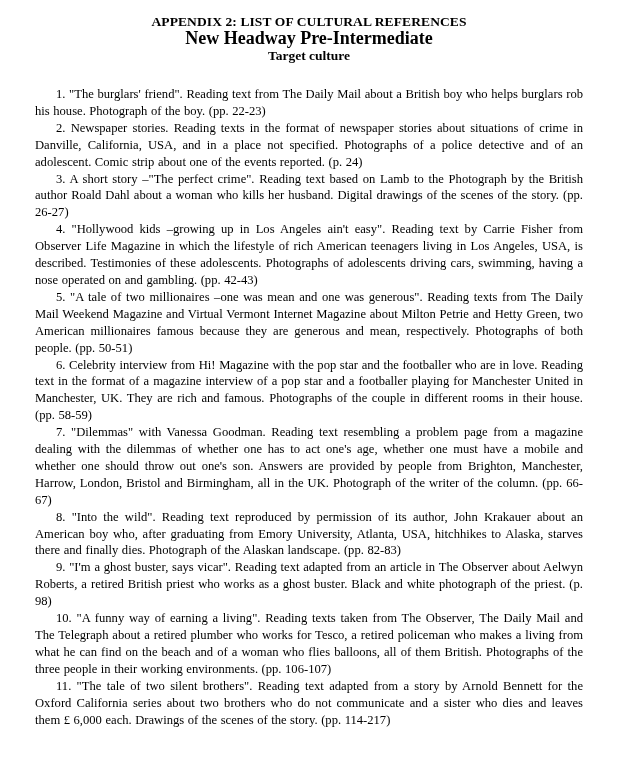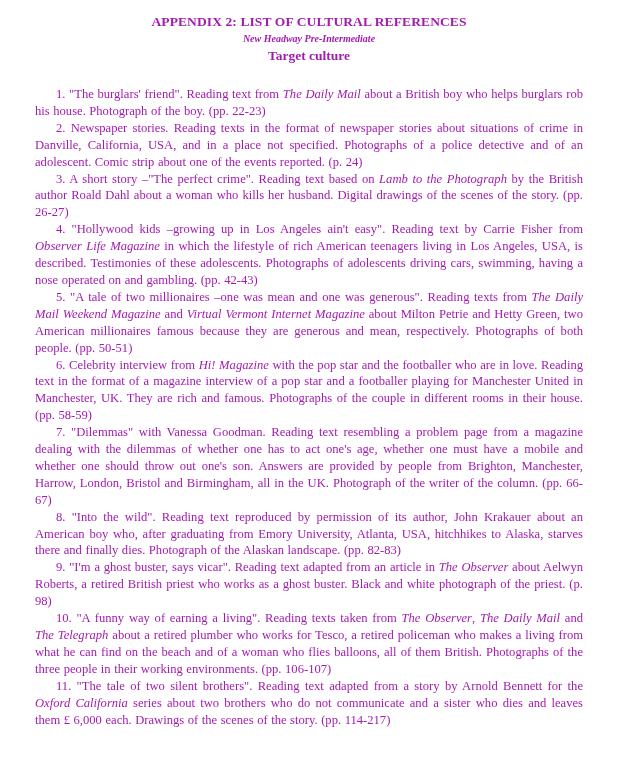--- a/index.html
+++ b/index.html
@@ -22,48 +22,46 @@
     margin-bottom: 22px;
   }
   .doc-header h1 {
     font-size: 13.5px;
     font-weight: bold;
     margin: 0;
     line-height: 17px;
     letter-spacing: 0.1px;
   }
   .doc-header h2 {
-    font-size: 10px;
+    font-size: 18px;
     font-weight: bold;
-    font-style: italic;
     margin: 0;
     line-height: 17px;
   }
   .doc-header h3 {
     font-size: 13.5px;
     font-weight: bold;
     margin: 0;
     line-height: 17px;
   }
   .reference-list p.ref {
     margin: 0;
     font-size: 12.6px;
     line-height: 16.9px;
     text-align: justify;
     text-indent: 21px;
     word-spacing: 0.4px;
   }
   .reference-list p.ref .it {
-    font-style: italic;
   }
 </style>
 </head>
 <body>
 
-<div class="page" style="color: #a21caf; background: rgb(255, 255, 255);">
+<div class="page" style="color: #000000; background: rgb(255, 255, 255);">
   <header class="doc-header">
     <h1>APPENDIX 2: LIST OF CULTURAL REFERENCES</h1>
     <h2>New Headway Pre-Intermediate</h2>
     <h3>Target culture</h3>
   </header>
   <main class="reference-list">
       <p class="ref"><span class="">1. "The burglars' friend". Reading text from </span><span class="it">The Daily Mail</span><span class=""> about a British boy who helps burglars rob his house. Photograph of the boy. (pp. 22-23)</span></p>
       <p class="ref"><span class="">2. Newspaper stories. Reading texts in the format of newspaper stories about situations of crime in Danville, California, USA, and in a place not specified. Photographs of a police detective and of an adolescent. Comic strip about one of the events reported. (p. 24)</span></p>
       <p class="ref"><span class="">3. A short story –"The perfect crime". Reading text based on </span><span class="it">Lamb to the Photograph</span><span class=""> by the British author Roald Dahl about a woman who kills her husband. Digital drawings of the scenes of the story. (pp. 26-27)</span></p>
       <p class="ref"><span class="">4. "Hollywood kids –growing up in Los Angeles ain't easy". Reading text by Carrie Fisher from </span><span class="it">Observer Life Magazine</span><span class=""> in which the lifestyle of rich American teenagers living in Los Angeles, USA, is described. Testimonies of these adolescents. Photographs of adolescents driving cars, swimming, having a nose operated on and gambling. (pp. 42-43)</span></p>

